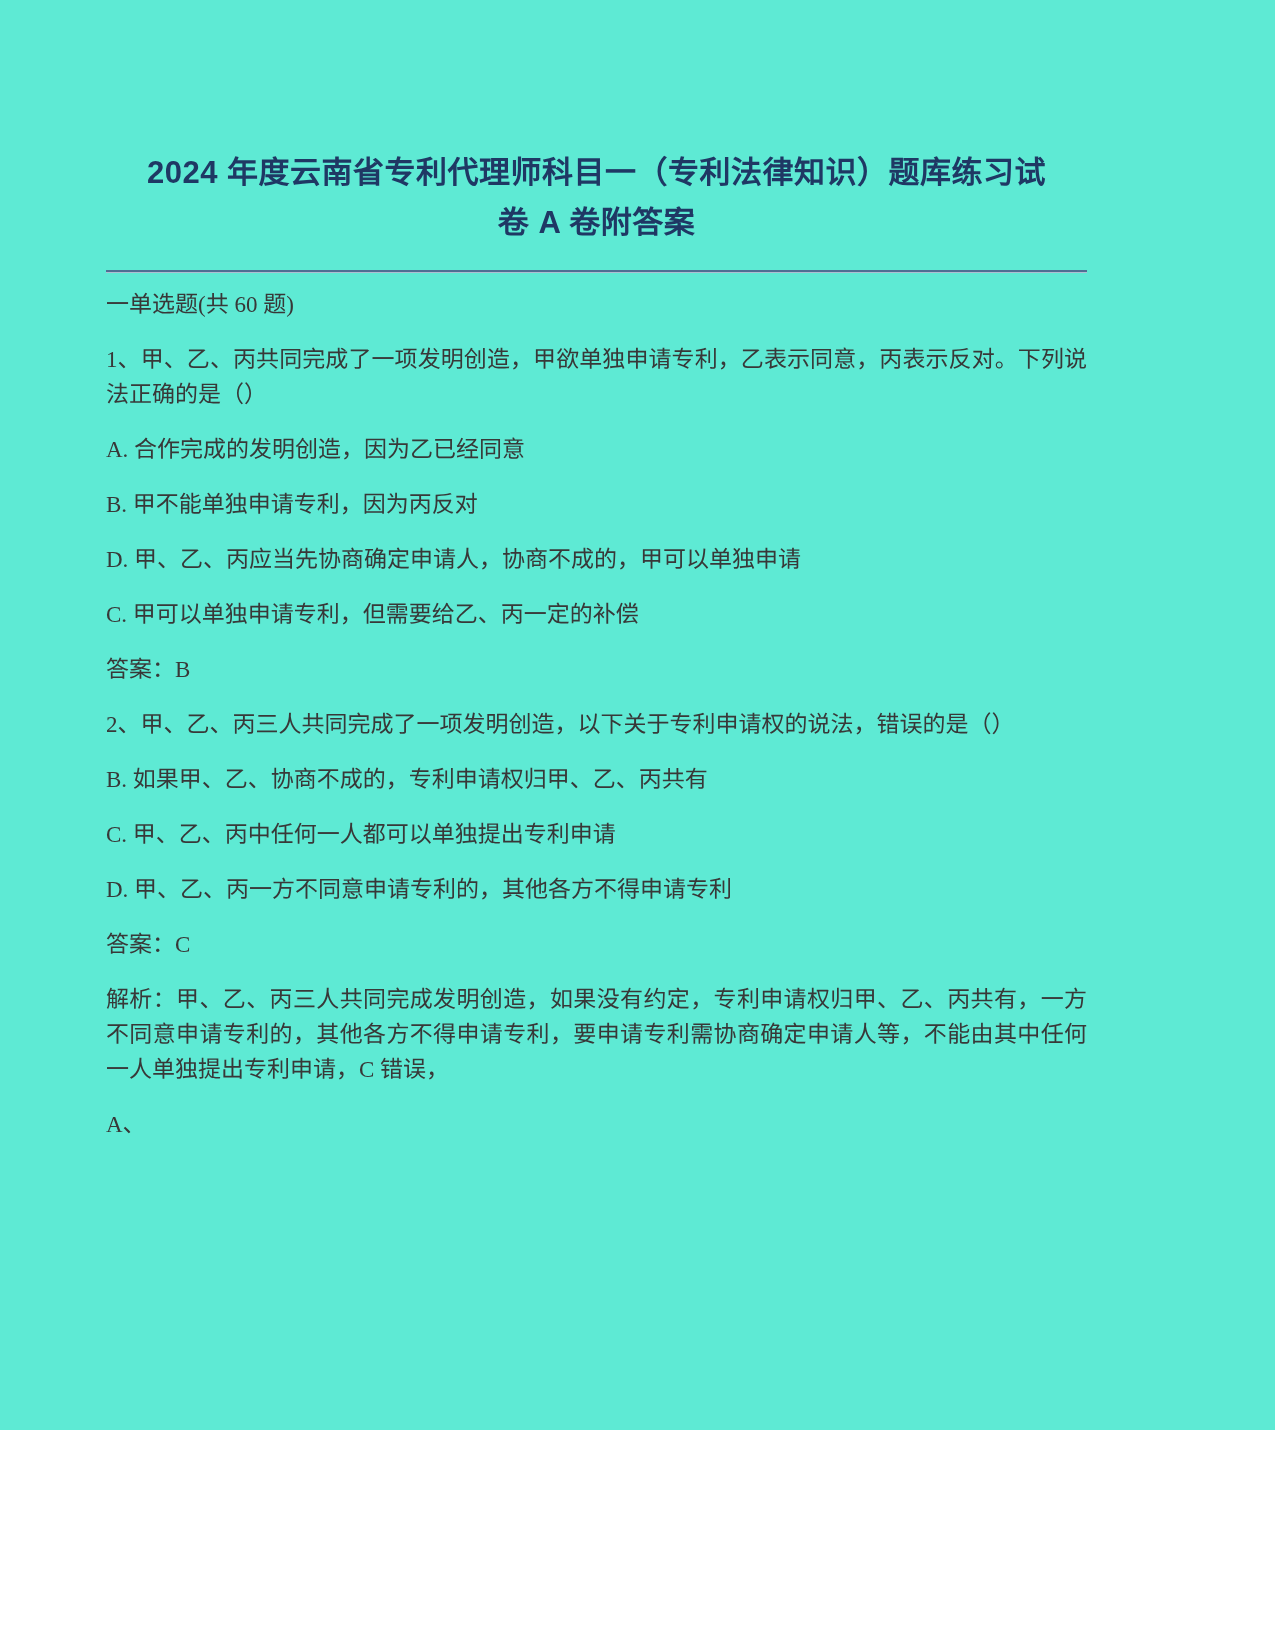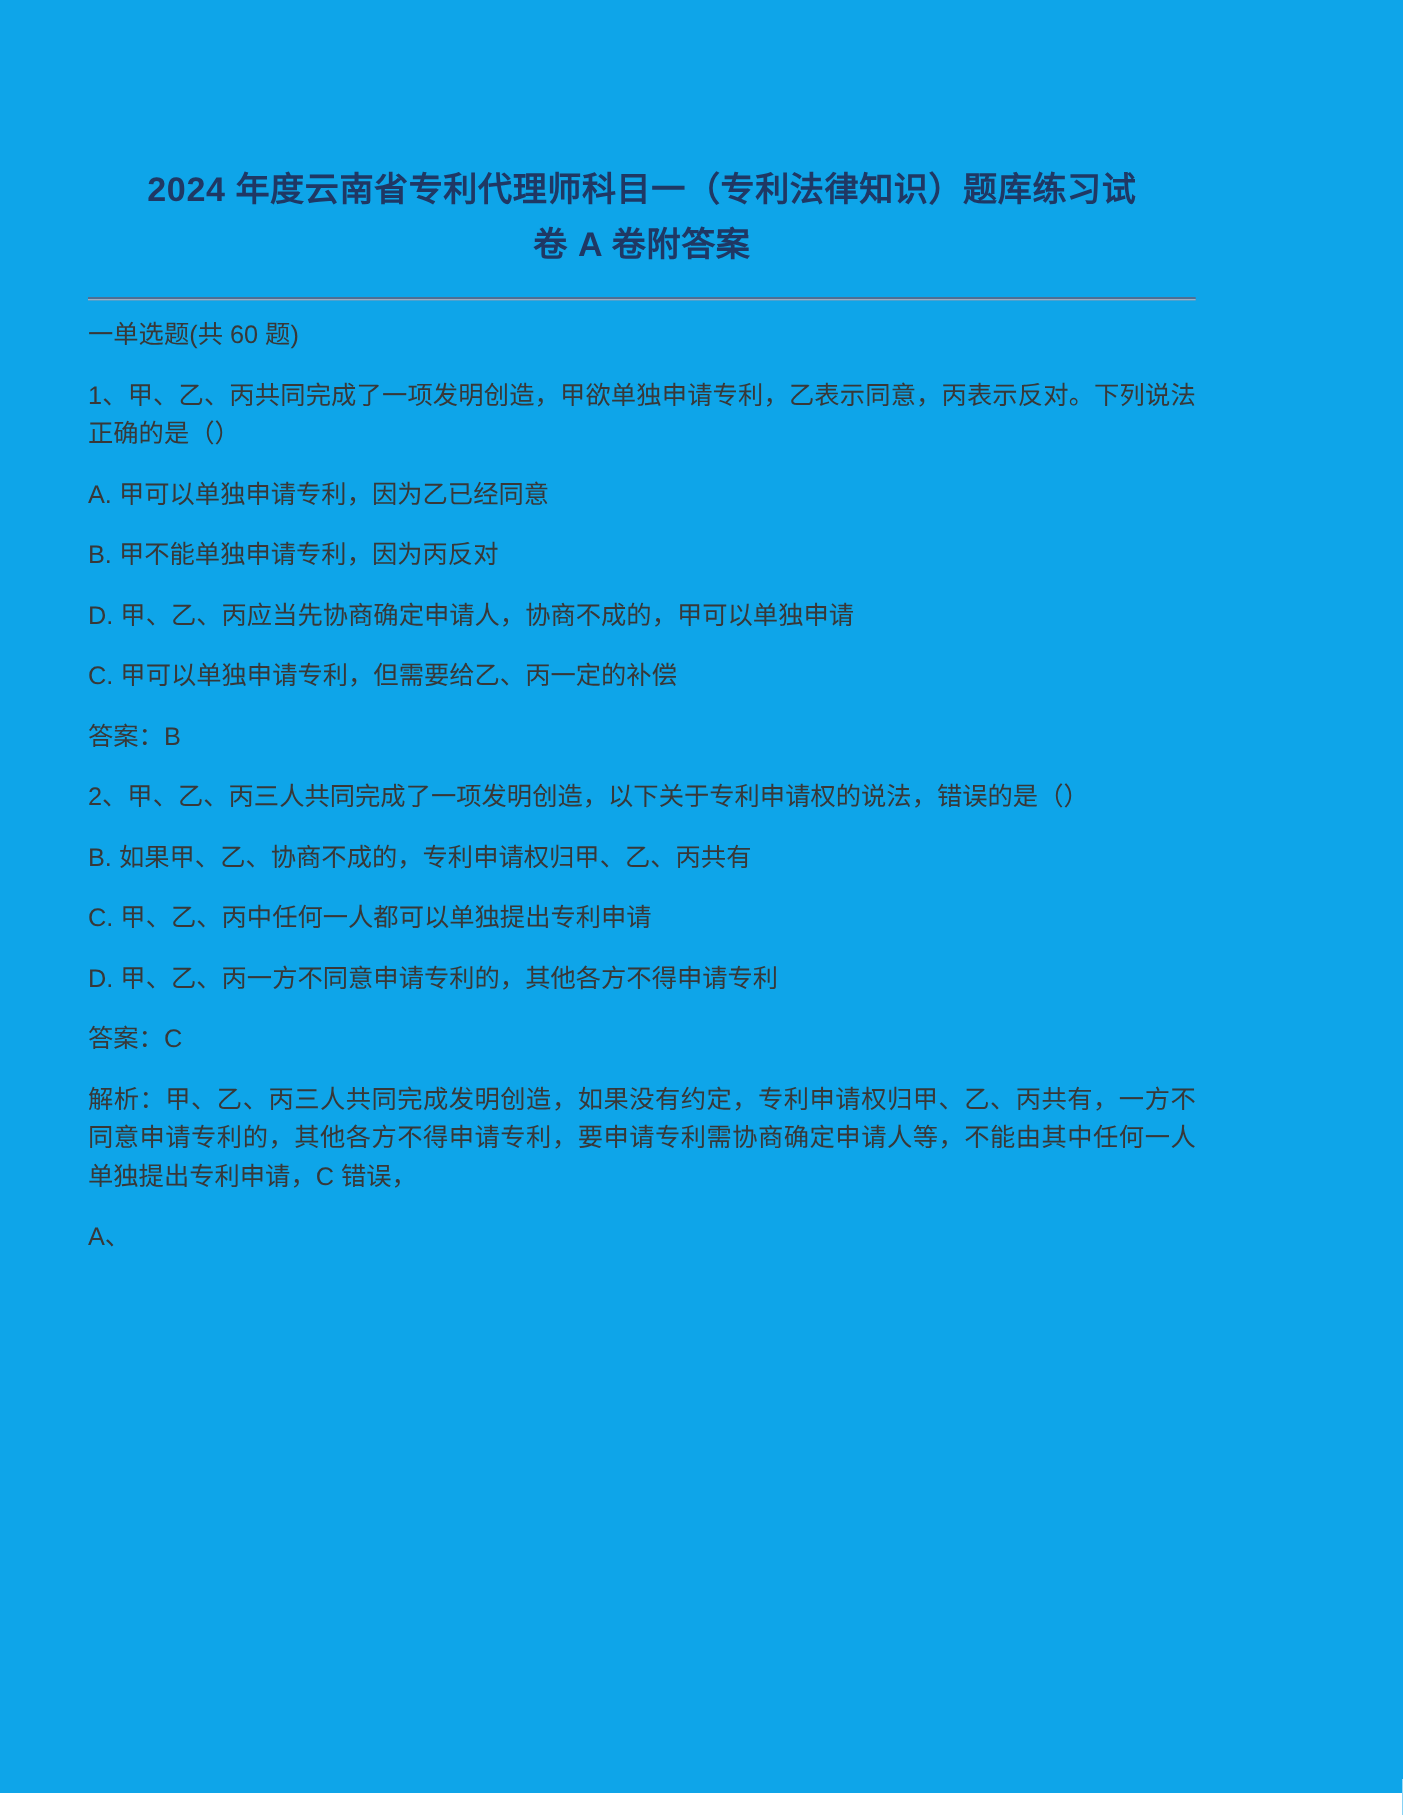--- a/index.html
+++ b/index.html
@@ -3,24 +3,24 @@
 <meta charset="utf-8">
 <style>
   html, body {
     margin: 0;
     padding: 0;
     background: #ffffff;
   }
   .page {
     position: relative;
     width: 1275px;
-    height: 1630px;
+    height: 1430px;
     box-sizing: border-box;
-    background: #0ea5e9;
-    padding: 148px 188px 0 80px;
+    background: #5eead4;
+    padding: 148px 188px 0 106px;
     overflow: hidden;
   }
   .doc-title {
     margin: 0;
     padding: 0 40px;
     font-family: "Liberation Sans", "DejaVu Sans", sans-serif;
     font-weight: 700;
     font-size: 31px;
     line-height: 50px;
     letter-spacing: 0.5px;
@@ -29,21 +29,21 @@
   }
   .title-divider {
     border: none;
     height: 2px;
     background: #4e6f93;
     border-bottom: 1px solid #aebfd2;
     margin: 22px 0 0 0;
   }
   .content {
     padding-top: 14px;
-    font-family: Liberation Sans, sans-serif;
+    font-family: Liberation Serif, serif;
     color: #383838;
   }
   .para {
     margin: 0 0 20px 0;
     font-size: 23px;
     line-height: 35px;
     text-align: justify;
     line-break: anywhere;
     overflow-wrap: break-word;
   }
@@ -60,21 +60,21 @@
   <h1 class="doc-title">2024 年度云南省专利代理师科目一（专利法律知识）题库练习试卷 A 卷附答案</h1>
 
   <hr class="title-divider">
 
   <div class="content">
 
     <p class="para">一单选题(共 60 题)</p>
 
     <section class="question">
       <p class="para">1、甲、乙、丙共同完成了一项发明创造，甲欲单独申请专利，乙表示同意，丙表示反对。下列说法正确的是（）</p>
-      <p class="para">A. 甲可以单独申请专利，因为乙已经同意</p>
+      <p class="para">A. 合作完成的发明创造，因为乙已经同意</p>
       <p class="para">B. 甲不能单独申请专利，因为丙反对</p>
       <p class="para">D. 甲、乙、丙应当先协商确定申请人，协商不成的，甲可以单独申请</p>
       <p class="para">C. 甲可以单独申请专利，但需要给乙、丙一定的补偿</p>
       <p class="para">答案：B</p>
     </section>
 
     <section class="question">
       <p class="para">2、甲、乙、丙三人共同完成了一项发明创造，以下关于专利申请权的说法，错误的是（）</p>
       <p class="para">B. 如果甲、乙、协商不成的，专利申请权归甲、乙、丙共有</p>
       <p class="para">C. 甲、乙、丙中任何一人都可以单独提出专利申请</p>

